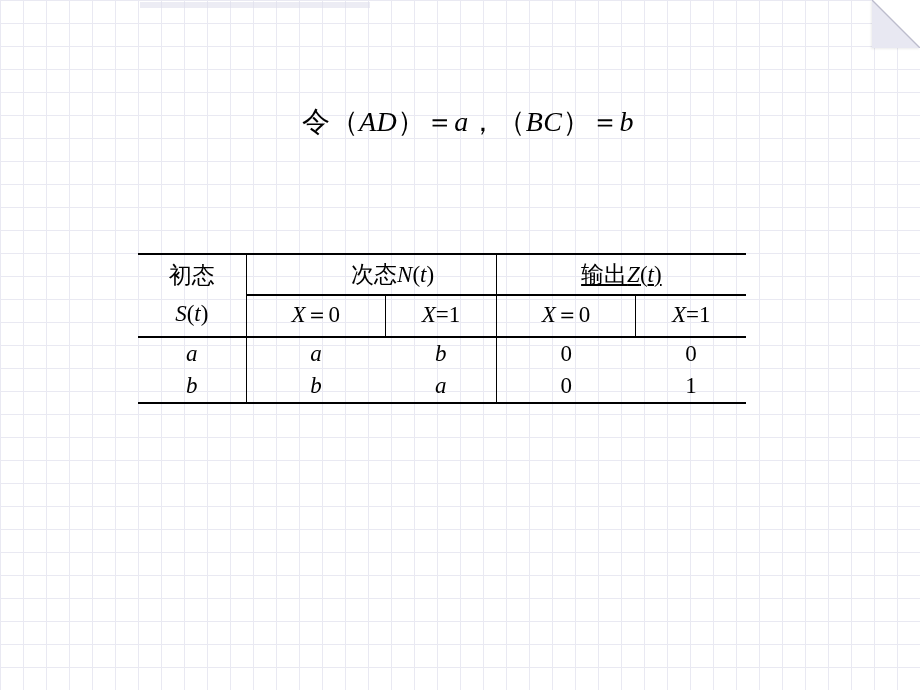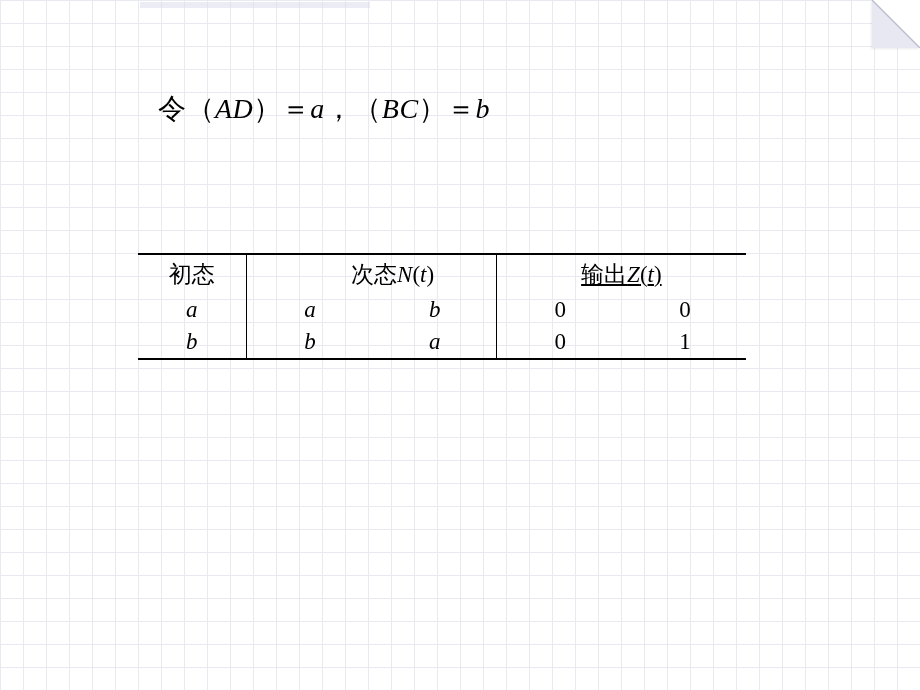--- a/index.html
+++ b/index.html
@@ -33,24 +33,25 @@
       position: absolute;
       top: 2px;
       left: 140px;
       width: 230px;
       height: 6px;
       background: #e0e0ec;
       opacity: 0.6;
     }
     .content {
       position: absolute;
-      top: 87px;
+      top: 100px;
       left: 158px;
       width: 620px;
       color: #000;
+      text-align: center;
     }
     .para {
       font-size: 28px;
       line-height: 1.55;
       letter-spacing: 0.5px;
     }
     .it { font-style: italic; font-family: "Times New Roman", serif; }
     .fw { font-family: "SimSun", serif; font-style: normal; }
     .table-wrap {
       position: absolute;
@@ -97,20 +98,38 @@
         <tr class="hline-top">
       <td class="col-init vline-right">初态</td>
       <td class="col-nx" colspan="2">
         <span>次态</span><span class="it">N</span><span>(</span><span class="it">t</span><span>)</span>
       </td>
       <td class="vline-right" style="width:0;padding:0"></td>
       <td class="col-zx" colspan="2">
         <span>输出</span><span class="it">Z</span><span>(</span><span class="it">t</span><span>)</span>
       </td>
     </tr>
+    <tr class="sub-hdr hline-bottom">
+      <td class="vline-right">
+        <span class="it">S</span><span>(</span><span class="it">t</span><span>)</span>
+      </td>
+      <td class="vline-right hline-top">
+        <span class="it">X</span><span>＝0</span>
+      </td>
+      <td class="hline-top">
+        <span class="it">X</span><span>=1</span>
+      </td>
+      <td class="vline-right" style="width:0;padding:0"></td>
+      <td class="vline-right hline-top">
+        <span class="it">X</span><span>＝0</span>
+      </td>
+      <td class="hline-top">
+        <span class="it">X</span><span>=1</span>
+      </td>
+    </tr>
     <tr class="data-row">
       <td class="vline-right it">a</td>
       <td class="it">a</td>
       <td class="it">b</td>
       <td class="vline-right" style="width:0;padding:0"></td>
       <td>0</td>
       <td>0</td>
     </tr>
     <tr class="data-row hline-bottom">
       <td class="vline-right it">b</td>

